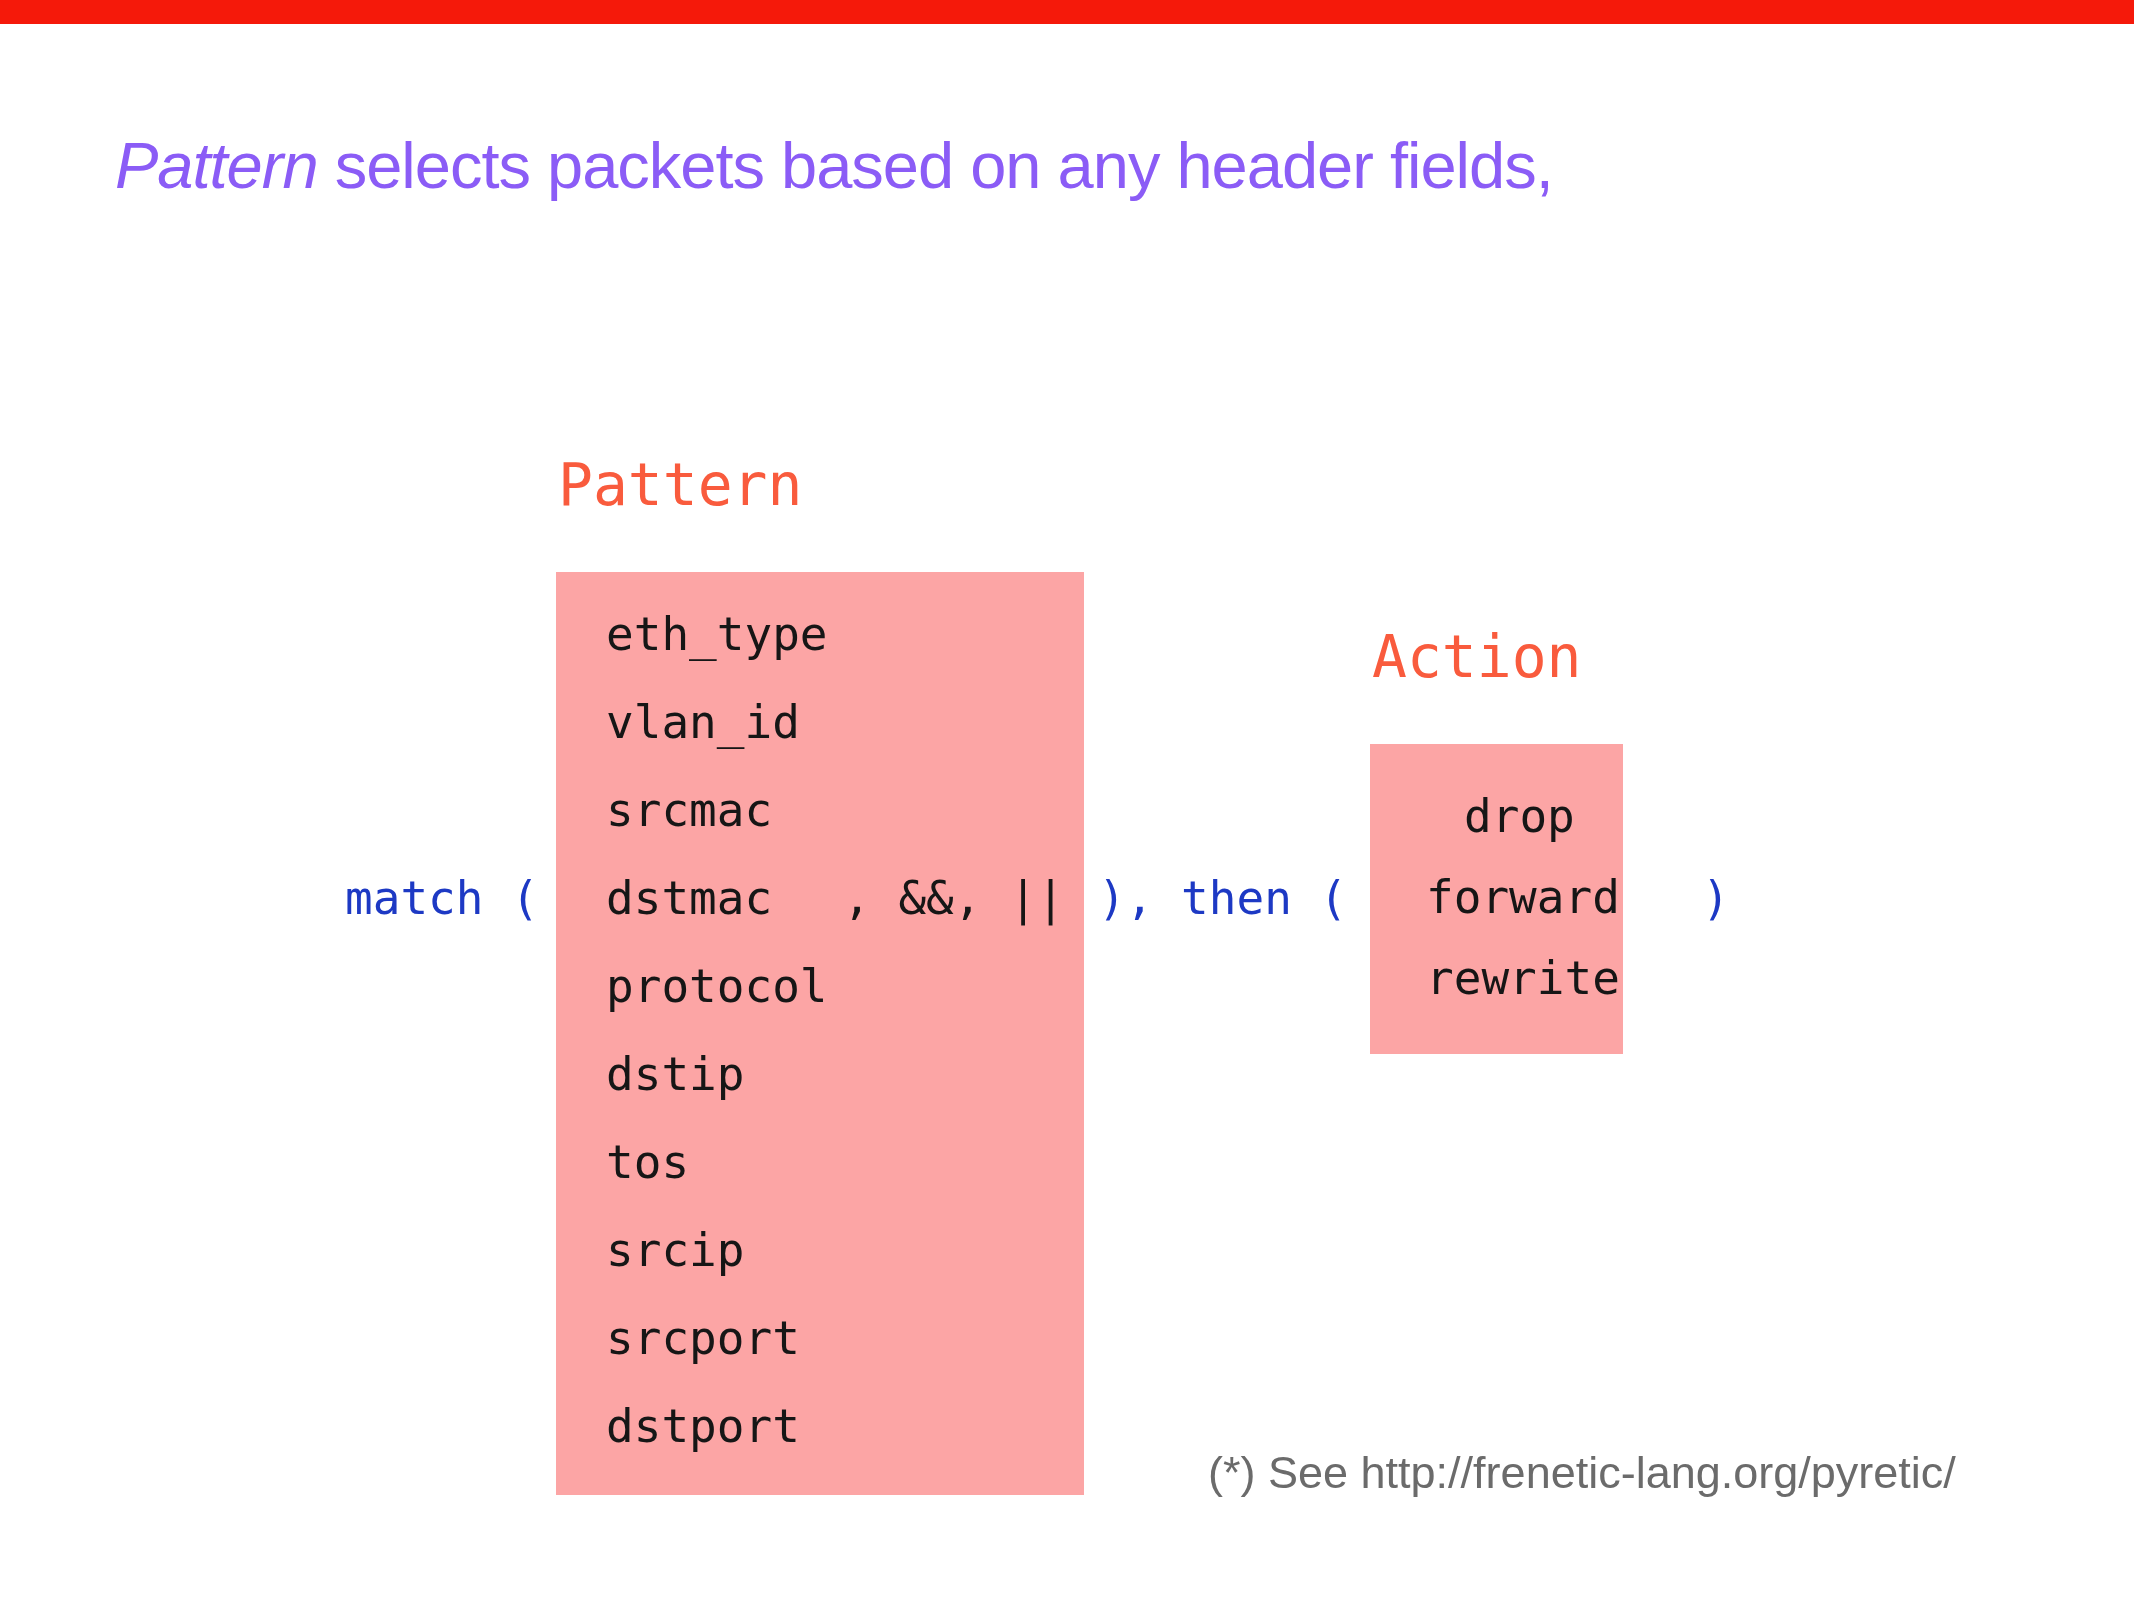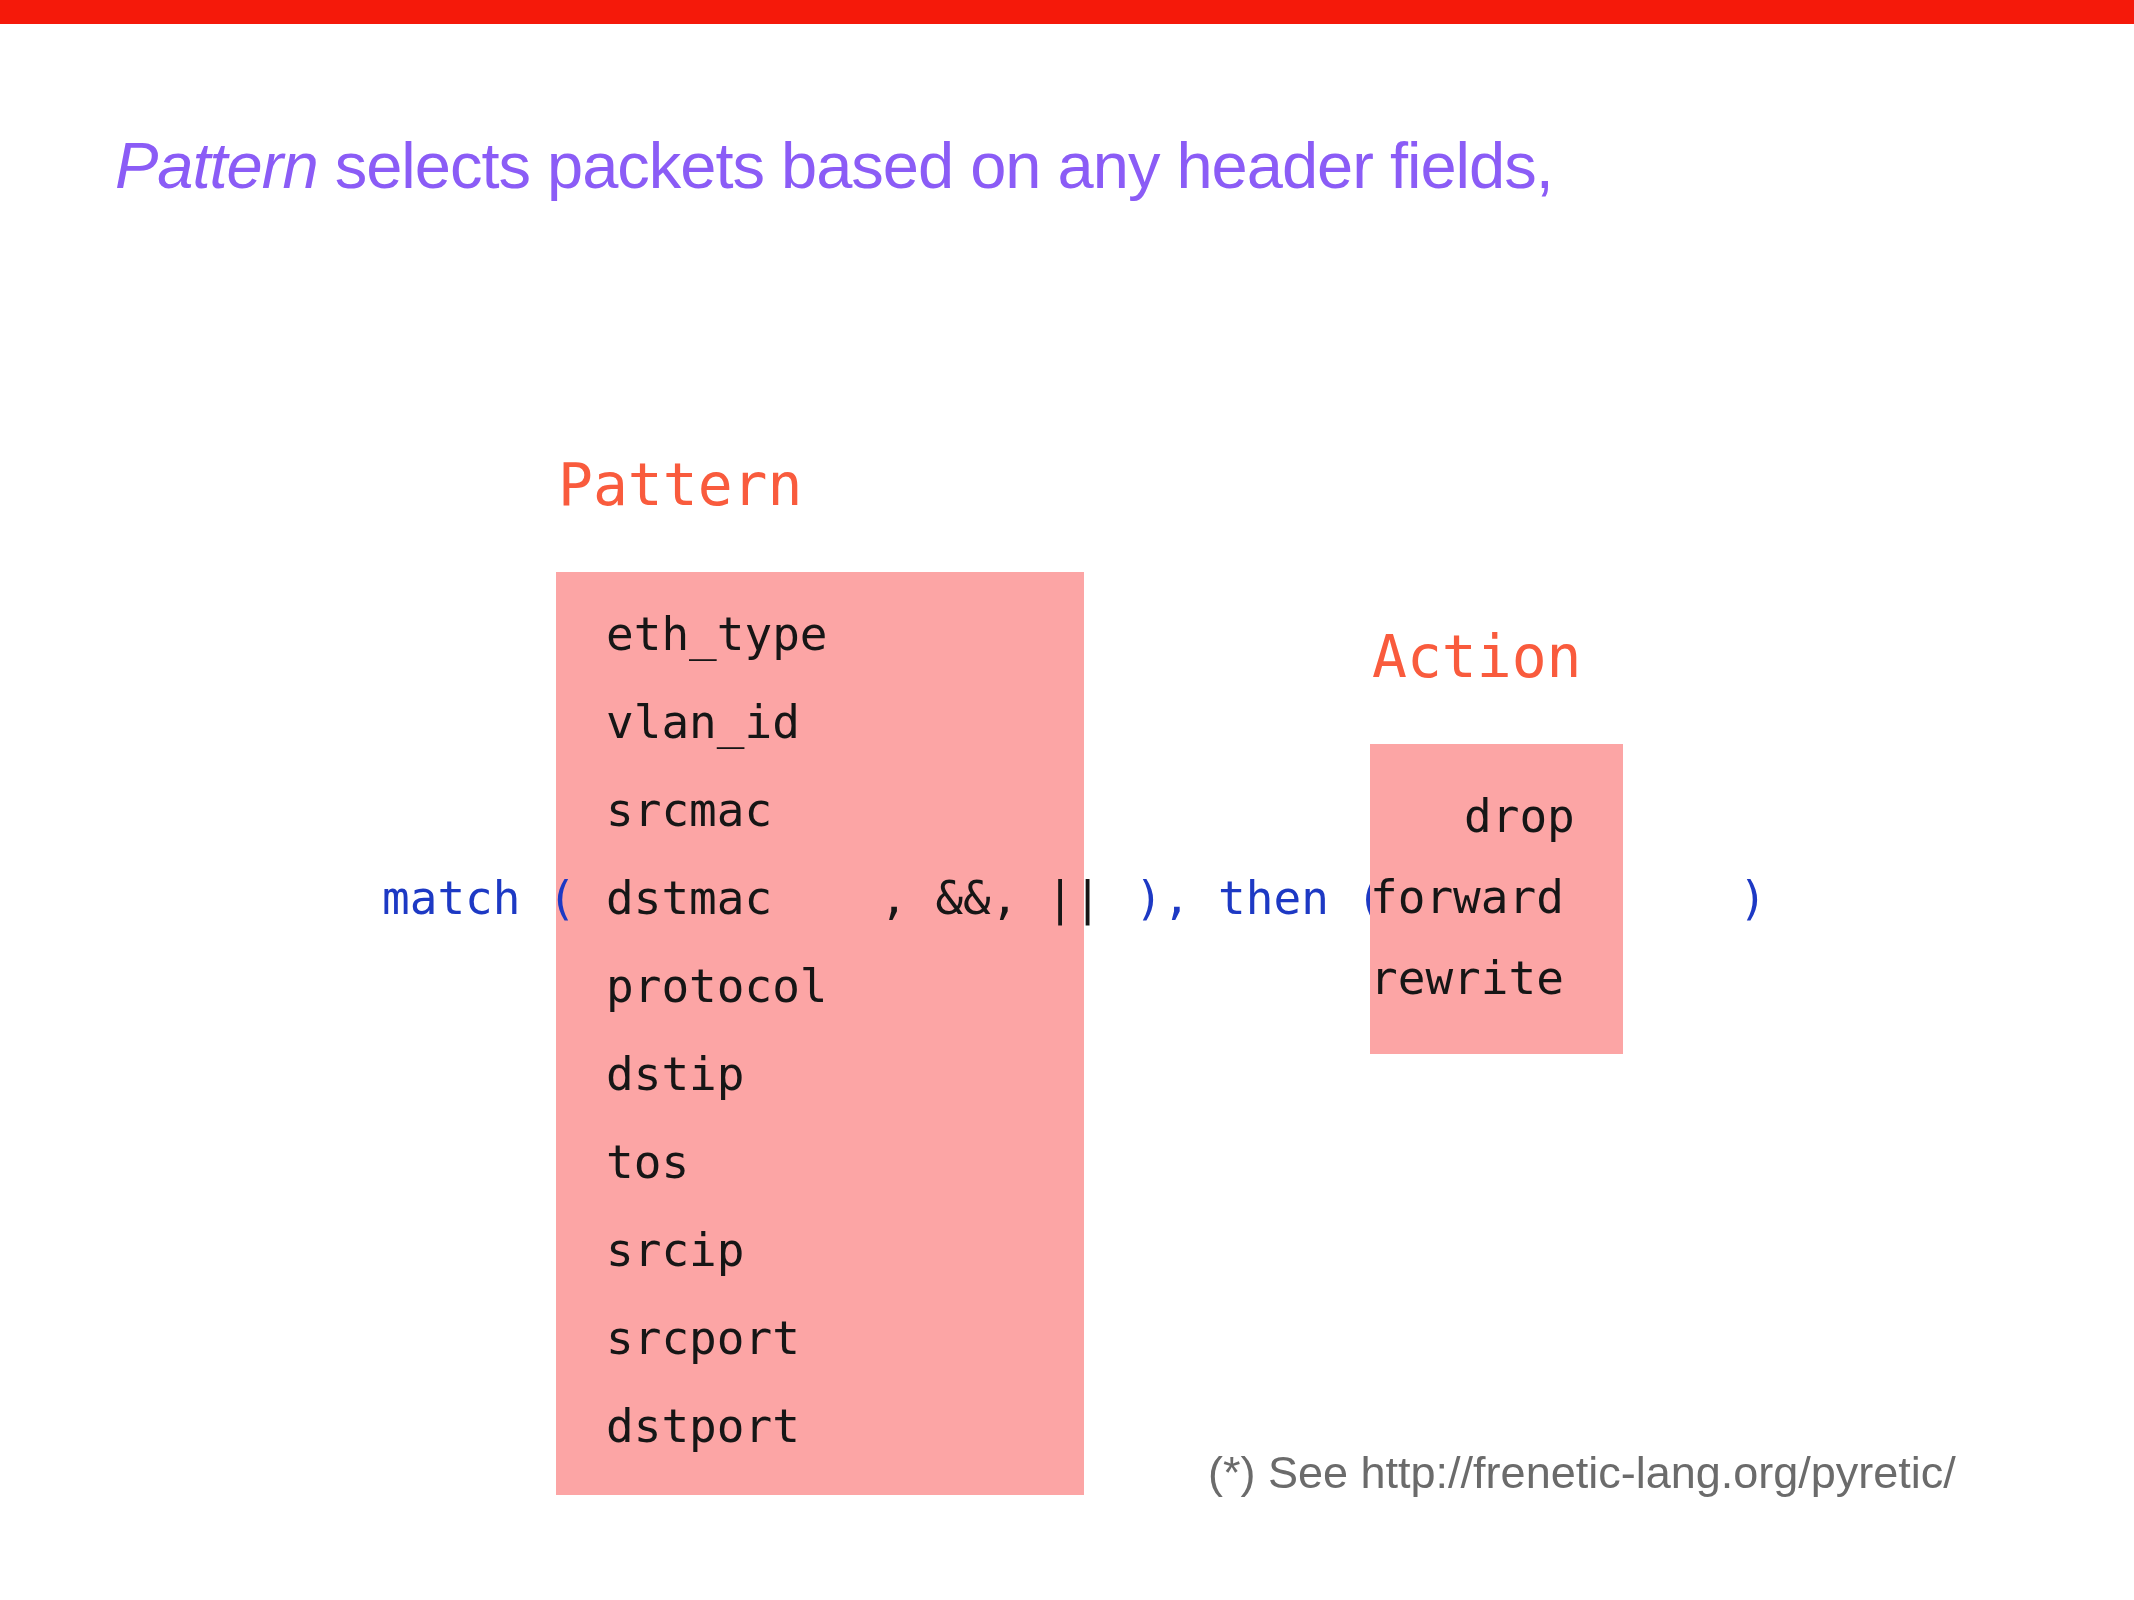--- a/index.html
+++ b/index.html
@@ -38,27 +38,27 @@
     font-family:"DejaVu Sans Mono", monospace;
     font-size:46px;color:#161616;
     line-height:88px;height:88px;
     padding-left:50px;white-space:nowrap;
   }
   #action-box{left:1370px;top:744px;width:253px;height:310px;padding-top:32px;box-sizing:border-box;}
   #action-box .action-row{
     font-family:"DejaVu Sans Mono", monospace;
     font-size:46px;color:#161616;
     line-height:81px;height:81px;
-    white-space:nowrap;
+    padding-left:56px;white-space:nowrap;
   }
   #action-box .action-row.indented{padding-left:94px;}
   .expr{
     position:absolute;top:872px;
     font-family:"DejaVu Sans Mono", monospace;
-    font-size:46px;line-height:52px;white-space:nowrap;margin-left:37px;
+    font-size:46px;line-height:52px;white-space:nowrap;
   }
   .expr.blue{color:#1d39c4;}
   .expr.dark{color:#161616;}
   #match-open{left:345px;}
   #operators{left:843px;}
   #then-open{left:1098px;}
   #close-paren{left:1702px;}
   .footer-note{
     position:absolute;left:1208px;top:1448px;
     font-size:45px;color:#6b6b6b;white-space:nowrap;

